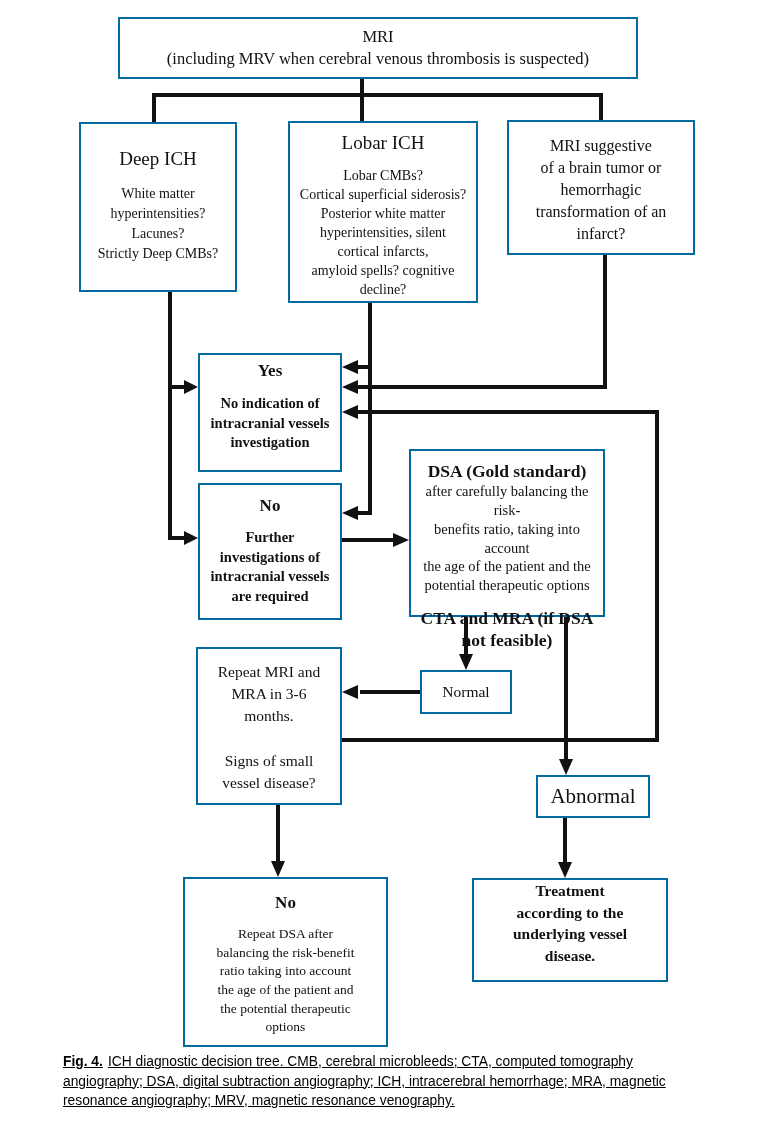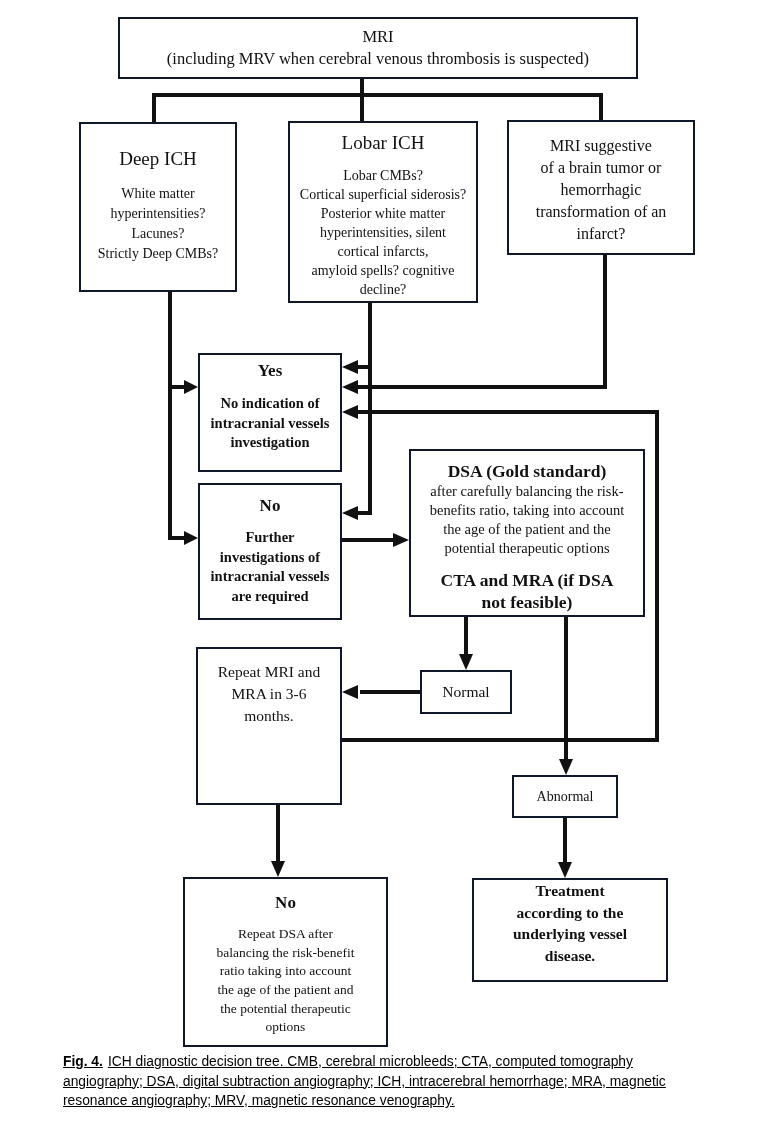--- a/index.html
+++ b/index.html
@@ -16,21 +16,21 @@
     position: absolute;
     left: 0; top: 0;
     width: 761px; height: 1137px;
     z-index: 1;
   }
   .connectors line { stroke: #111111; stroke-width: 4; }
   .connectors polygon { fill: #111111; stroke: none; }
   .node {
     position: absolute;
     box-sizing: border-box;
-    border: 2px solid #0f172a;
+    border: 2px solid #0369a1;
     background: #ffffff;
     z-index: 2;
     display: flex;
     flex-direction: column;
     align-items: center;
     text-align: center;
   }
   .pre { white-space: pre-line; }
   
   .n-mri      { left:118px; top:17px;  width:520px; height:62px;  justify-content:center; font-size:16.5px; line-height:1.35; }
@@ -40,28 +40,28 @@
   .n-lobar    { left:288px; top:121px; width:190px; height:182px; padding-top:9px; }
   .n-lobar .hd  { font-size:19px; }
   .n-lobar .bd  { margin-top:12px; font-size:14px; line-height:1.36; }
   .n-mrisug   { left:507px; top:120px; width:188px; height:135px; padding-top:13px; font-size:16px; line-height:1.38; }
   .n-yes      { left:198px; top:353px; width:144px; height:119px; padding-top:6px; }
   .n-yes .hd    { font-size:17px; font-weight:bold; }
   .n-yes .bd    { margin-top:13px; font-size:14.5px; font-weight:bold; line-height:1.36; }
   .n-no       { left:198px; top:483px; width:144px; height:137px; padding-top:11px; }
   .n-no .hd     { font-size:17px; font-weight:bold; }
   .n-no .bd     { margin-top:12px; font-size:14.5px; font-weight:bold; line-height:1.36; }
-  .n-dsa      { left:409px; top:449px; width:236px; height:168px; padding-top:10px; }
+  .n-dsa      { left:409px; top:449px; width:196px; height:168px; padding-top:10px; }
   .n-dsa .hd    { font-size:17.5px; font-weight:bold; line-height:1.2; }
   .n-dsa .bd    { font-size:14.5px; line-height:1.3; }
   .n-dsa .alt   { margin-top:13px; font-size:17.5px; font-weight:bold; line-height:1.25; }
   .n-repeat   { left:196px; top:647px; width:146px; height:158px; padding-top:12px; font-size:15.5px; line-height:1.42; }
   .n-repeat .p2 { margin-top:23px; }
   .n-normal   { left:420px; top:670px; width:92px;  height:44px;  justify-content:center; font-size:15.5px; }
-  .n-abnormal { left:512px; top:775px; width:106px; height:43px;  justify-content:center; font-size:14px; }
+  .n-abnormal { left:536px; top:775px; width:114px; height:43px;  justify-content:center; font-size:21px; }
   .n-noRepeat { left:183px; top:877px; width:205px; height:170px; padding-top:14px; }
   .n-noRepeat .hd { font-size:17px; font-weight:bold; }
   .n-noRepeat .bd { margin-top:12px; font-size:13.5px; font-weight:normal; line-height:1.38; }
   .n-treat    { left:472px; top:878px; width:196px; height:104px; font-size:15.5px; font-weight:bold; line-height:1.4; }
   .caption {
     position: absolute;
     left: 63px; top: 1052px;
     width: 645px;
     margin: 0;
     z-index: 2;
@@ -224,20 +224,22 @@
 the age of the patient and the
 potential therapeutic options</div>
     <div class="alt pre">CTA and MRA (if DSA
 not feasible)</div>
   </div>
 
   <div class="node n-repeat">
     <div class="p1 pre">Repeat MRI and
 MRA in 3-6
 months.</div>
+    <div class="p2 pre">Signs of small
+vessel disease?</div>
   </div>
 
   <div class="node n-normal">
     <div>Normal</div>
   </div>
 
   <div class="node n-abnormal">
     <div>Abnormal</div>
   </div>
 

